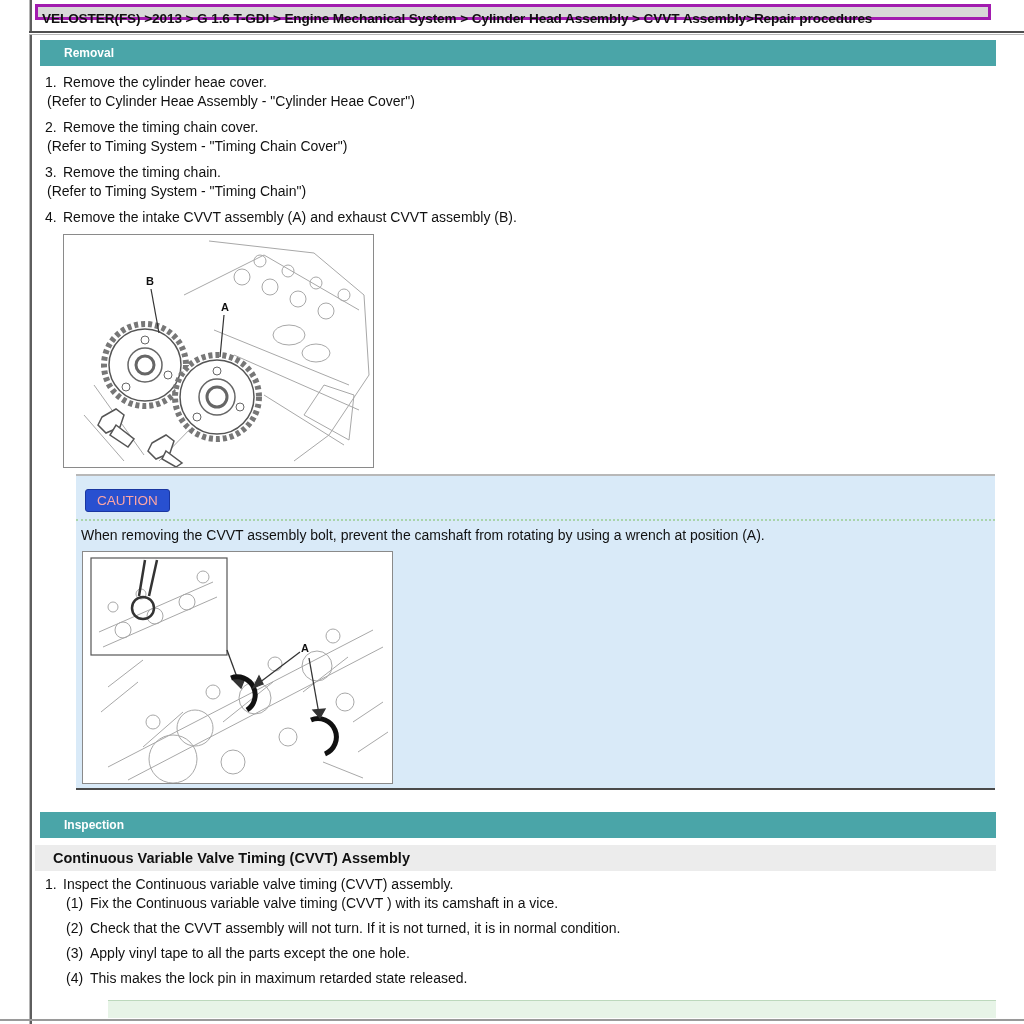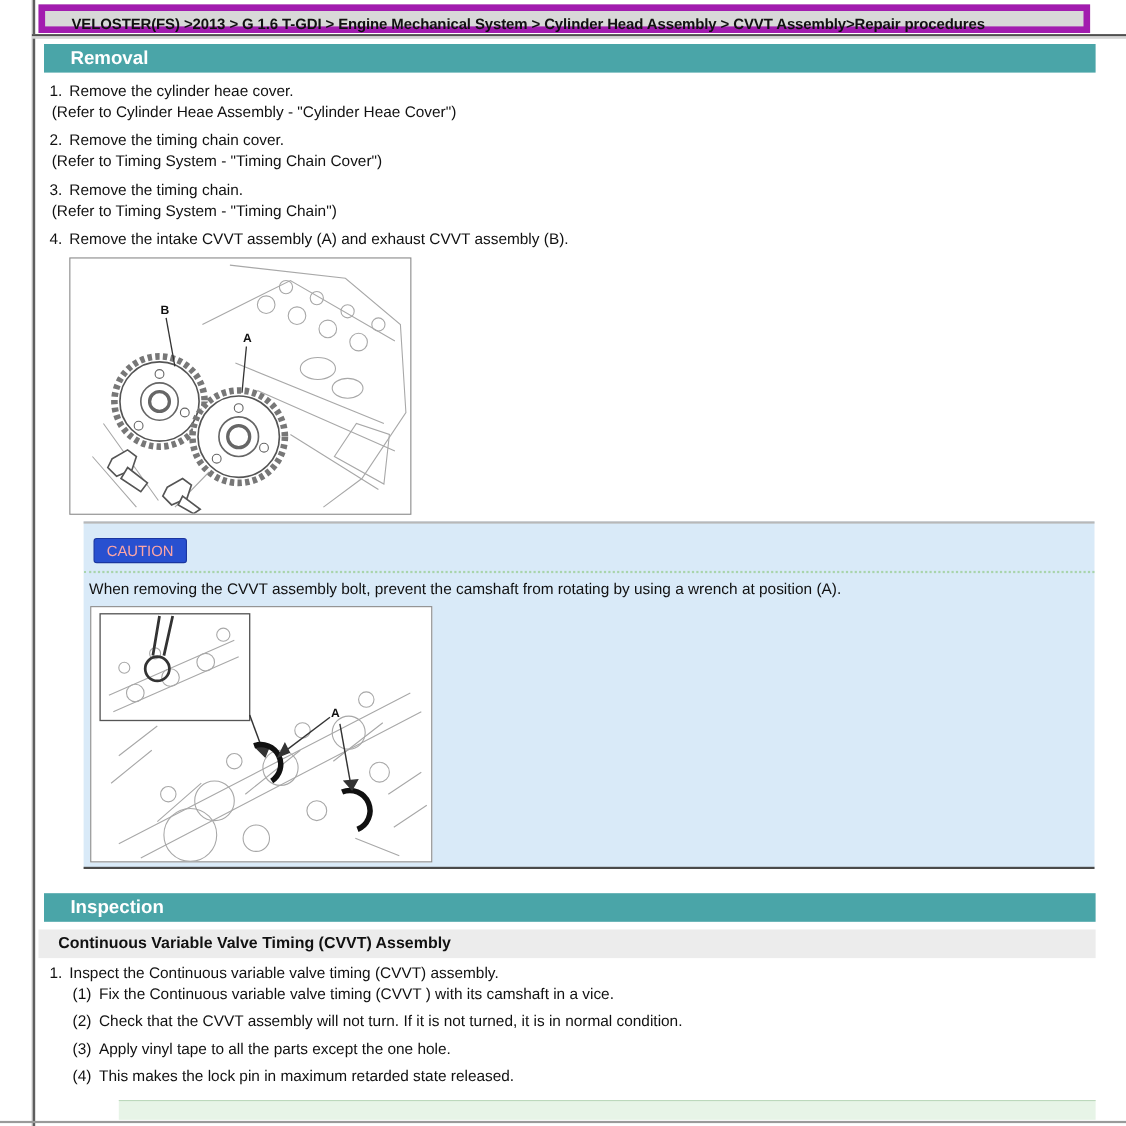--- a/index.html
+++ b/index.html
@@ -9,30 +9,30 @@
 
   
   .frame-vline { position:absolute; left:29px; top:0; width:3px; height:1024px;
                  background:#5e5e5e; border-left:1px solid #b5b5b5; }
   .top-divider { position:absolute; left:29px; top:31px; width:995px; height:4px;
                  background:#fff; border-top:2px solid #4f4f4f; border-bottom:1px solid #b9b9b9; }
   .bottom-line { position:absolute; left:0; top:1019px; width:1024px; height:2px;
                  background:#9a9a9a; z-index:9; }
 
   
-  .breadcrumb { position:absolute; left:35px; top:4px; width:956px; height:26px;
-                background:#d8d8d8; border:6px solid #a21caf; line-height:24px;
-                font-weight:bold; font-size:13.6px; padding-left:24px; white-space:nowrap;
+  .breadcrumb { position:absolute; left:35px; top:4px; width:956px; height:16px;
+                background:#d8d8d8; border:3px solid #a21caf; line-height:24px;
+                font-weight:bold; font-size:13.6px; padding-left:4px; white-space:nowrap;
                 letter-spacing:-0.1px; }
 
   
   .content { position:absolute; left:35px; top:36px; width:961px; }
 
   .section-bar { margin-left:5px; height:26px; background:#4aa5a8; color:#fff;
-                 font-weight:bold; font-size:17px; line-height:26px; padding-left:24px; }
+                 font-weight:bold; font-size:12px; line-height:26px; padding-left:24px; }
   .bar-removal { margin-top:4px; }
   .bar-inspection { margin-top:22px; }
 
   .steps { padding-top:7px; font-size:14px; line-height:19px; }
   .step { margin-bottom:7px; }
   .step-row { display:flex; }
   .step-num { width:18px; margin-left:10px; flex:0 0 auto; }
   .step-refer { margin-left:12px; }
 
   .figure-box { margin-left:28px; margin-top:3px; width:311px; height:234px;

